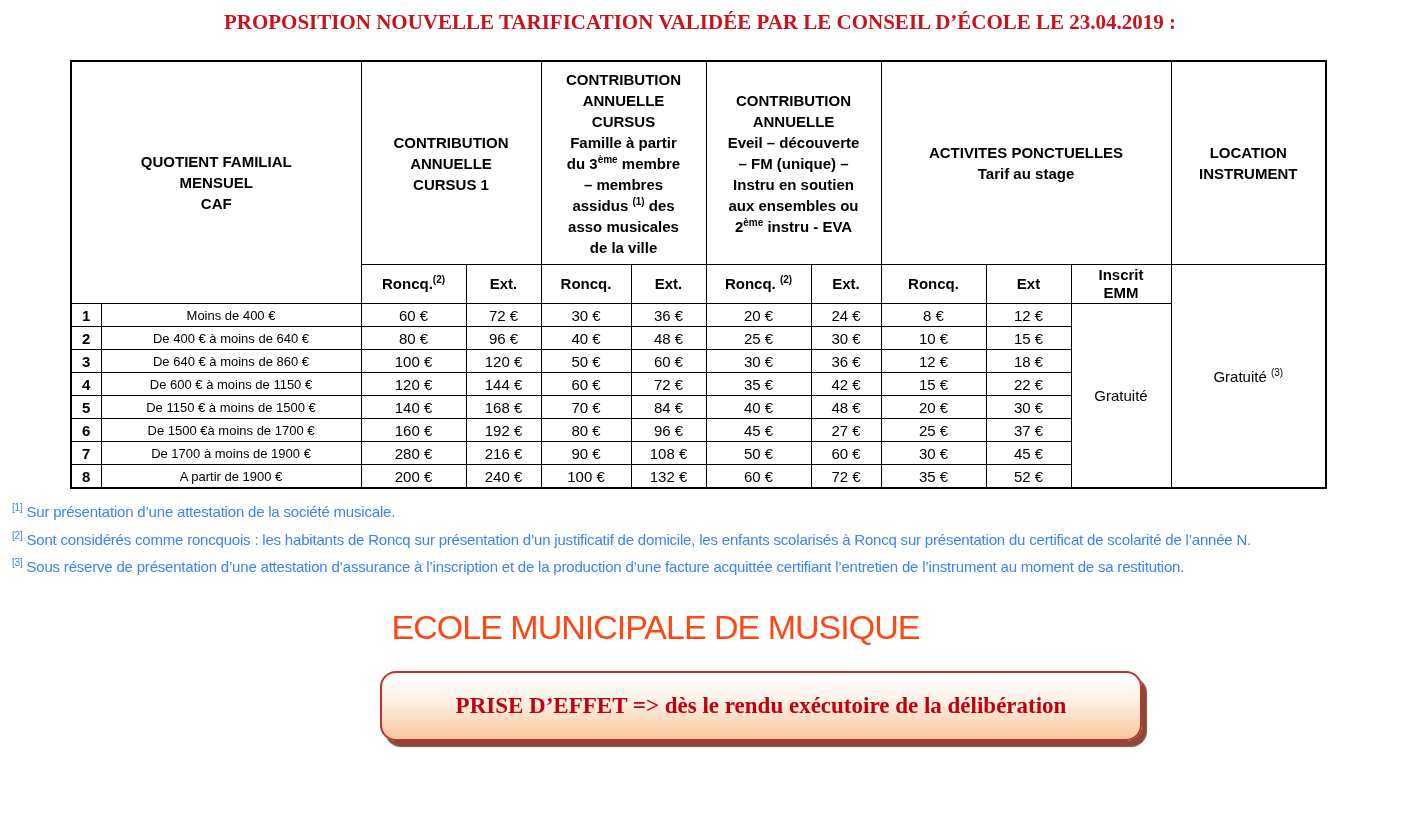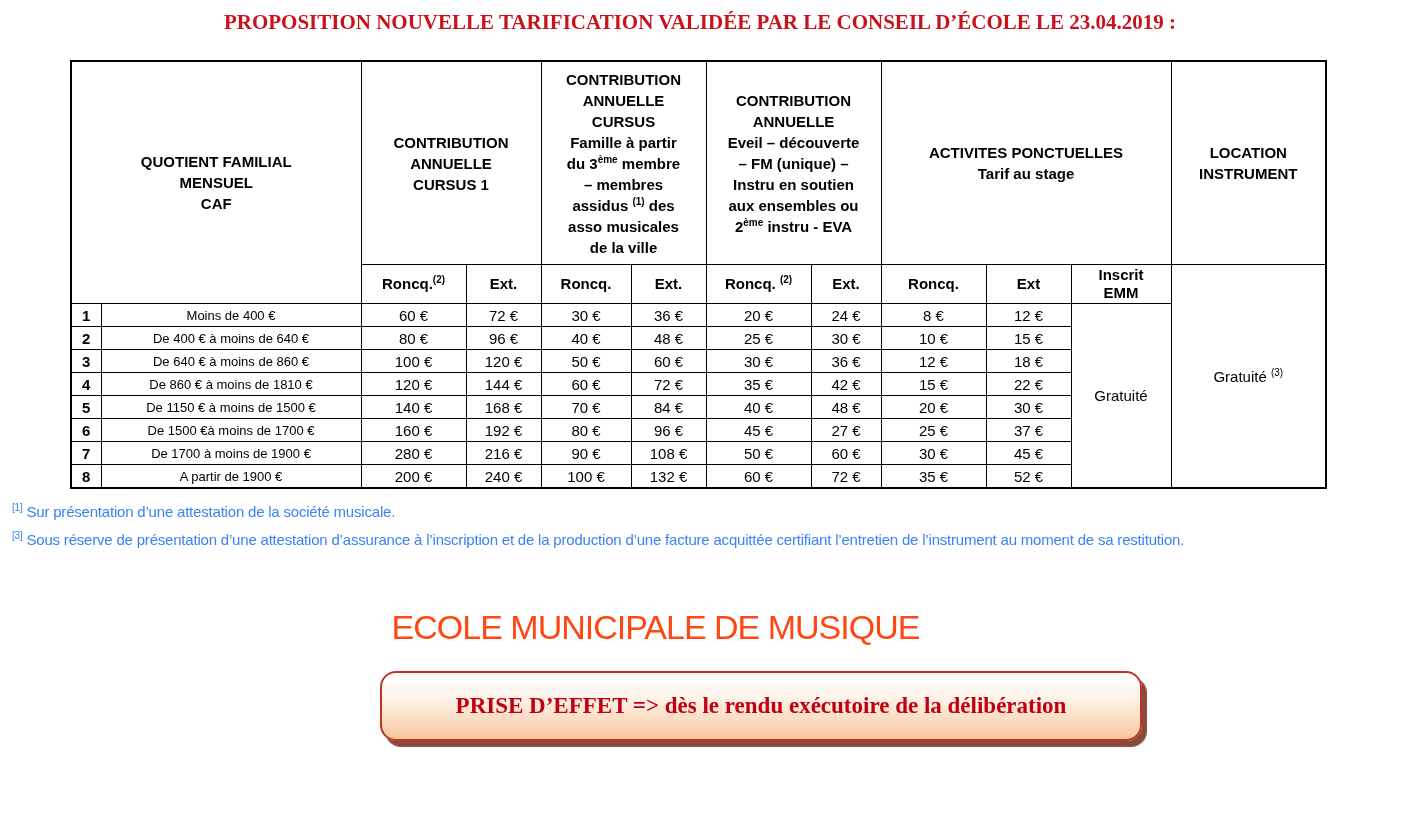--- a/index.html
+++ b/index.html
@@ -248,21 +248,21 @@
         <td class="price">50 €</td>
         <td class="price">60 €</td>
         <td class="price">30 €</td>
         <td class="price">36 €</td>
         <td class="price">12 €</td>
         <td class="price">18 €</td>
       </tr>
 
       <tr>
         <td class="row-num">4</td>
-        <td class="row-label">De 860 € à moins de 1810 €</td>
+        <td class="row-label">De 600 € à moins de 1150 €</td>
         <td class="price">120 €</td>
         <td class="price">144 €</td>
         <td class="price">60 €</td>
         <td class="price">72 €</td>
         <td class="price">35 €</td>
         <td class="price">42 €</td>
         <td class="price">15 €</td>
         <td class="price">22 €</td>
       </tr>
 
@@ -315,20 +315,21 @@
         <td class="price">60 €</td>
         <td class="price">72 €</td>
         <td class="price">35 €</td>
         <td class="price">52 €</td>
       </tr>
     </tbody>
   </table>
 
   <div id="footnotes">
     <p><sup class="fn-sup">[1]</sup><span> Sur présentation d’une attestation de la société musicale.</span></p>
+    <p><sup class="fn-sup">[2]</sup><span> Sont considérés comme roncquois : les habitants de Roncq sur présentation d’un justificatif de domicile, les enfants scolarisés à Roncq sur présentation du certificat de scolarité de l’année N.</span></p>
     <p><sup class="fn-sup">[3]</sup><span> Sous réserve de présentation d’une attestation d’assurance à l’inscription et de la production d’une facture acquittée certifiant l’entretien de l’instrument au moment de sa restitution.</span></p>
   </div>
 
   <div id="school-title">ECOLE MUNICIPALE DE MUSIQUE</div>
 
   <div id="effect-button">
     <span>PRISE D’EFFET =&gt; dès le rendu exécutoire de la délibération</span>
   </div>
 
 </div>

